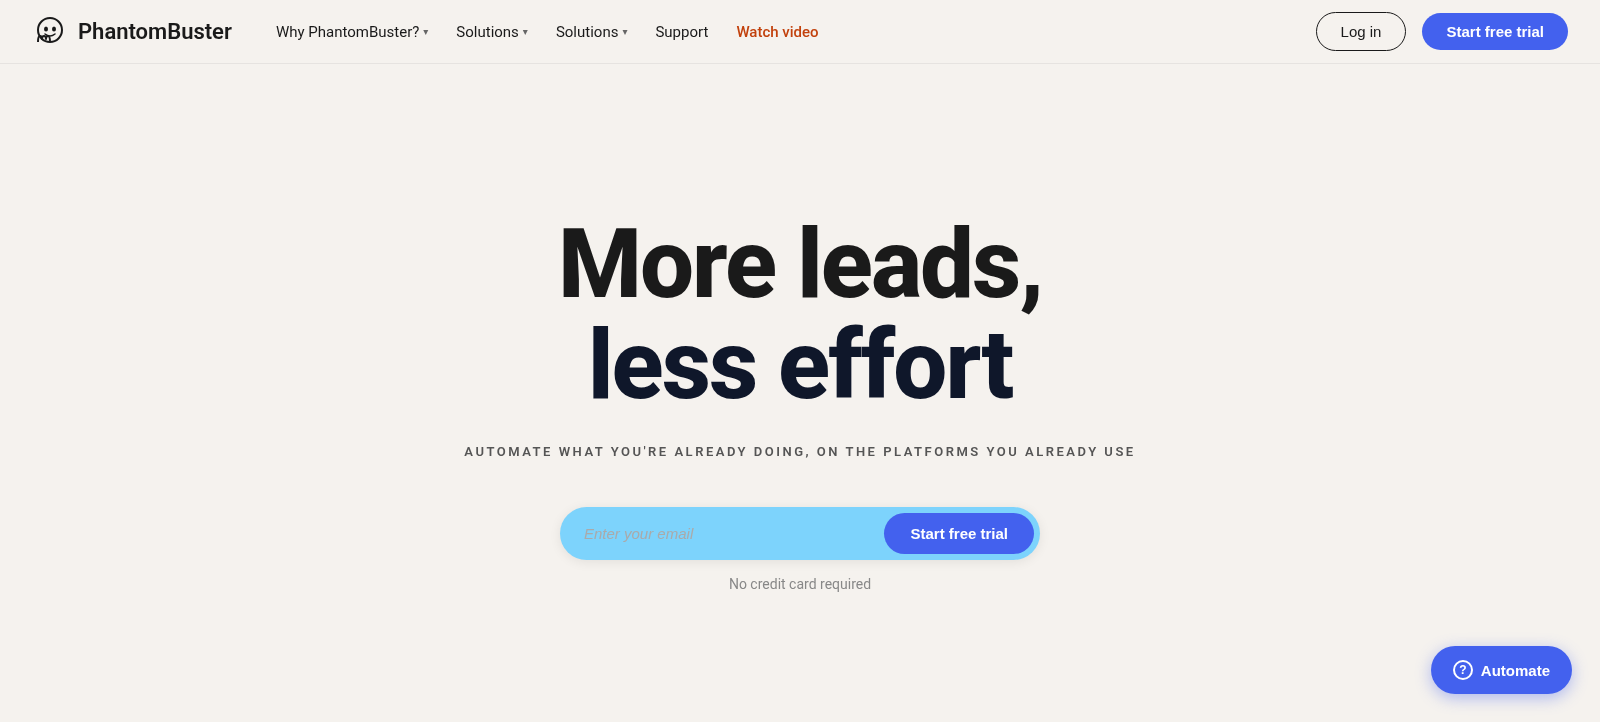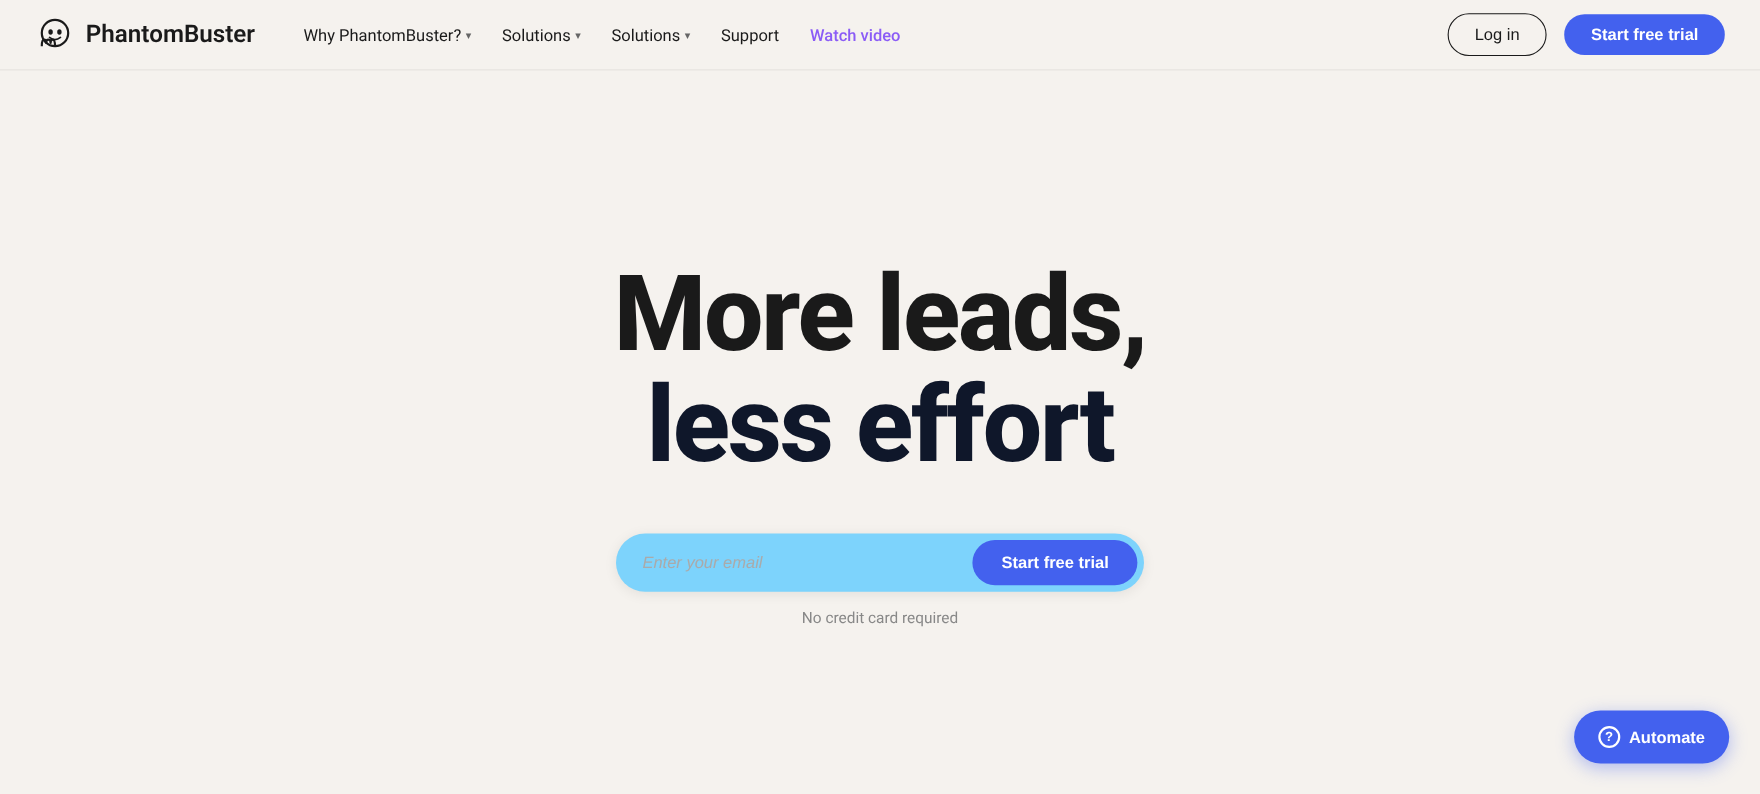--- a/index.html
+++ b/index.html
@@ -67,21 +67,21 @@
       padding: 8px 12px;
       font-size: 15px;
       color: #1a1a1a;
       cursor: pointer;
       border-radius: 6px;
       text-decoration: none;
       font-weight: 400;
     }
 
     .nav-item-watch {
-      color: #8b5cf6;
+      color: #c2410c;
       font-weight: 500;
     }
 
     .nav-chevron {
       font-size: 10px;
       color: #666;
     }
 
     .navbar-right {
       display: flex;
@@ -272,20 +272,21 @@
     <button class="btn-start-nav">Start free trial</button>
   </div>
 </nav>
 
 <section class="hero">
   <h1>
     <span class="hero-title-dark">More leads,</span>
     <span class="hero-title-blue">less effort</span>
   </h1>
 
+  <p class="hero-subtitle">Automate what you're already doing, on the platforms you already use</p>
 
   <div class="hero-form">
     <input class="hero-email-input" type="email" placeholder="Enter your email" style="">
     <button class="btn-start-hero">Start free trial</button>
   </div>
 
   <p class="hero-note">No credit card required</p>
 </section>
 
 <button class="support-btn">

